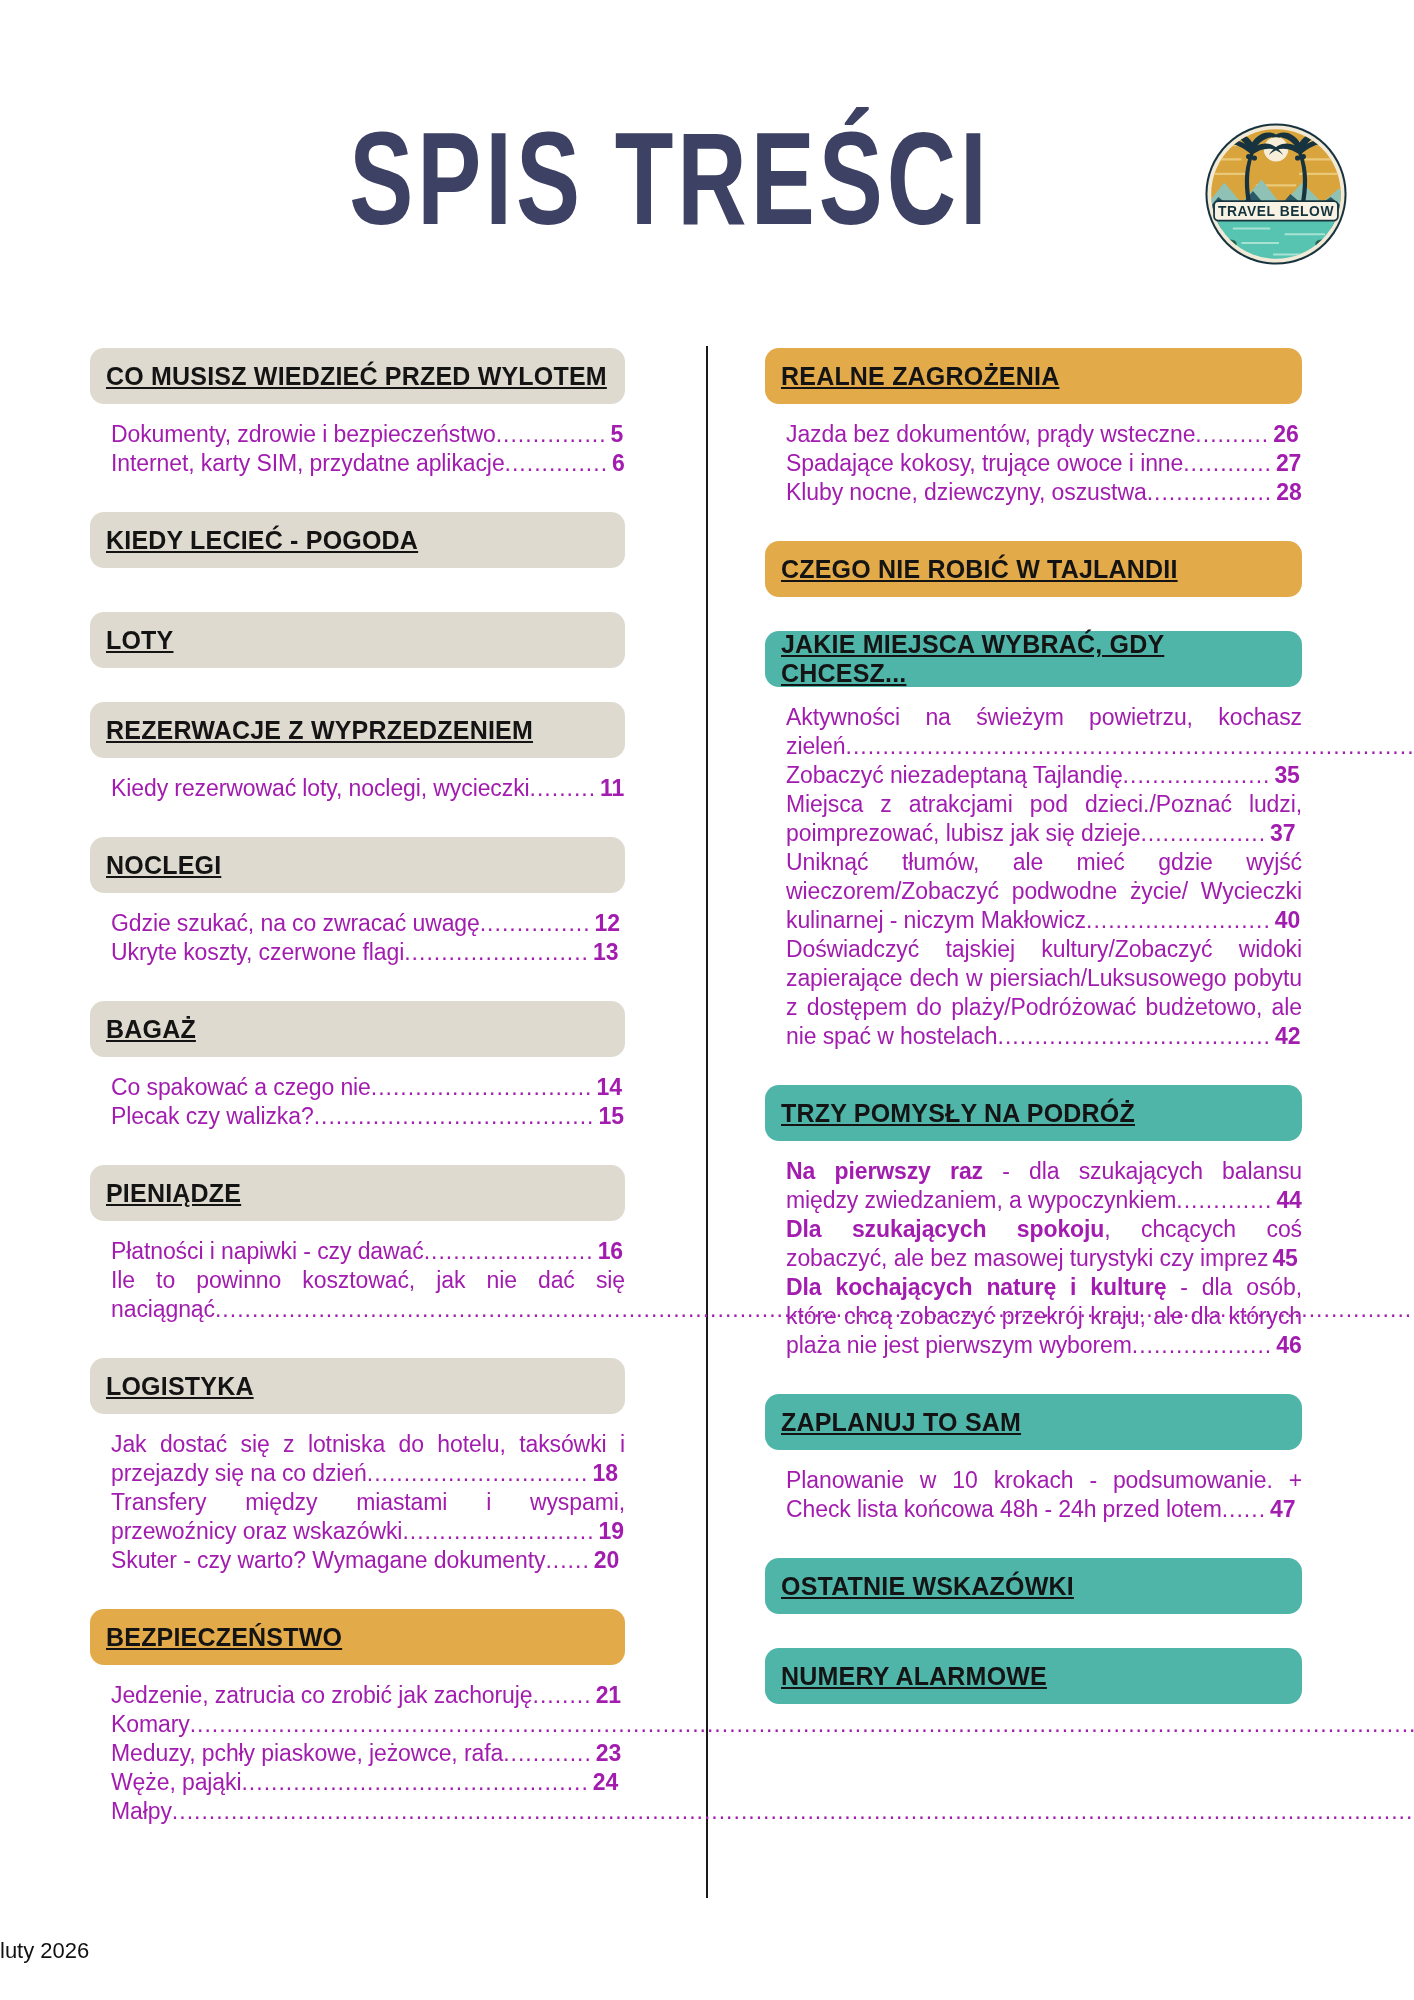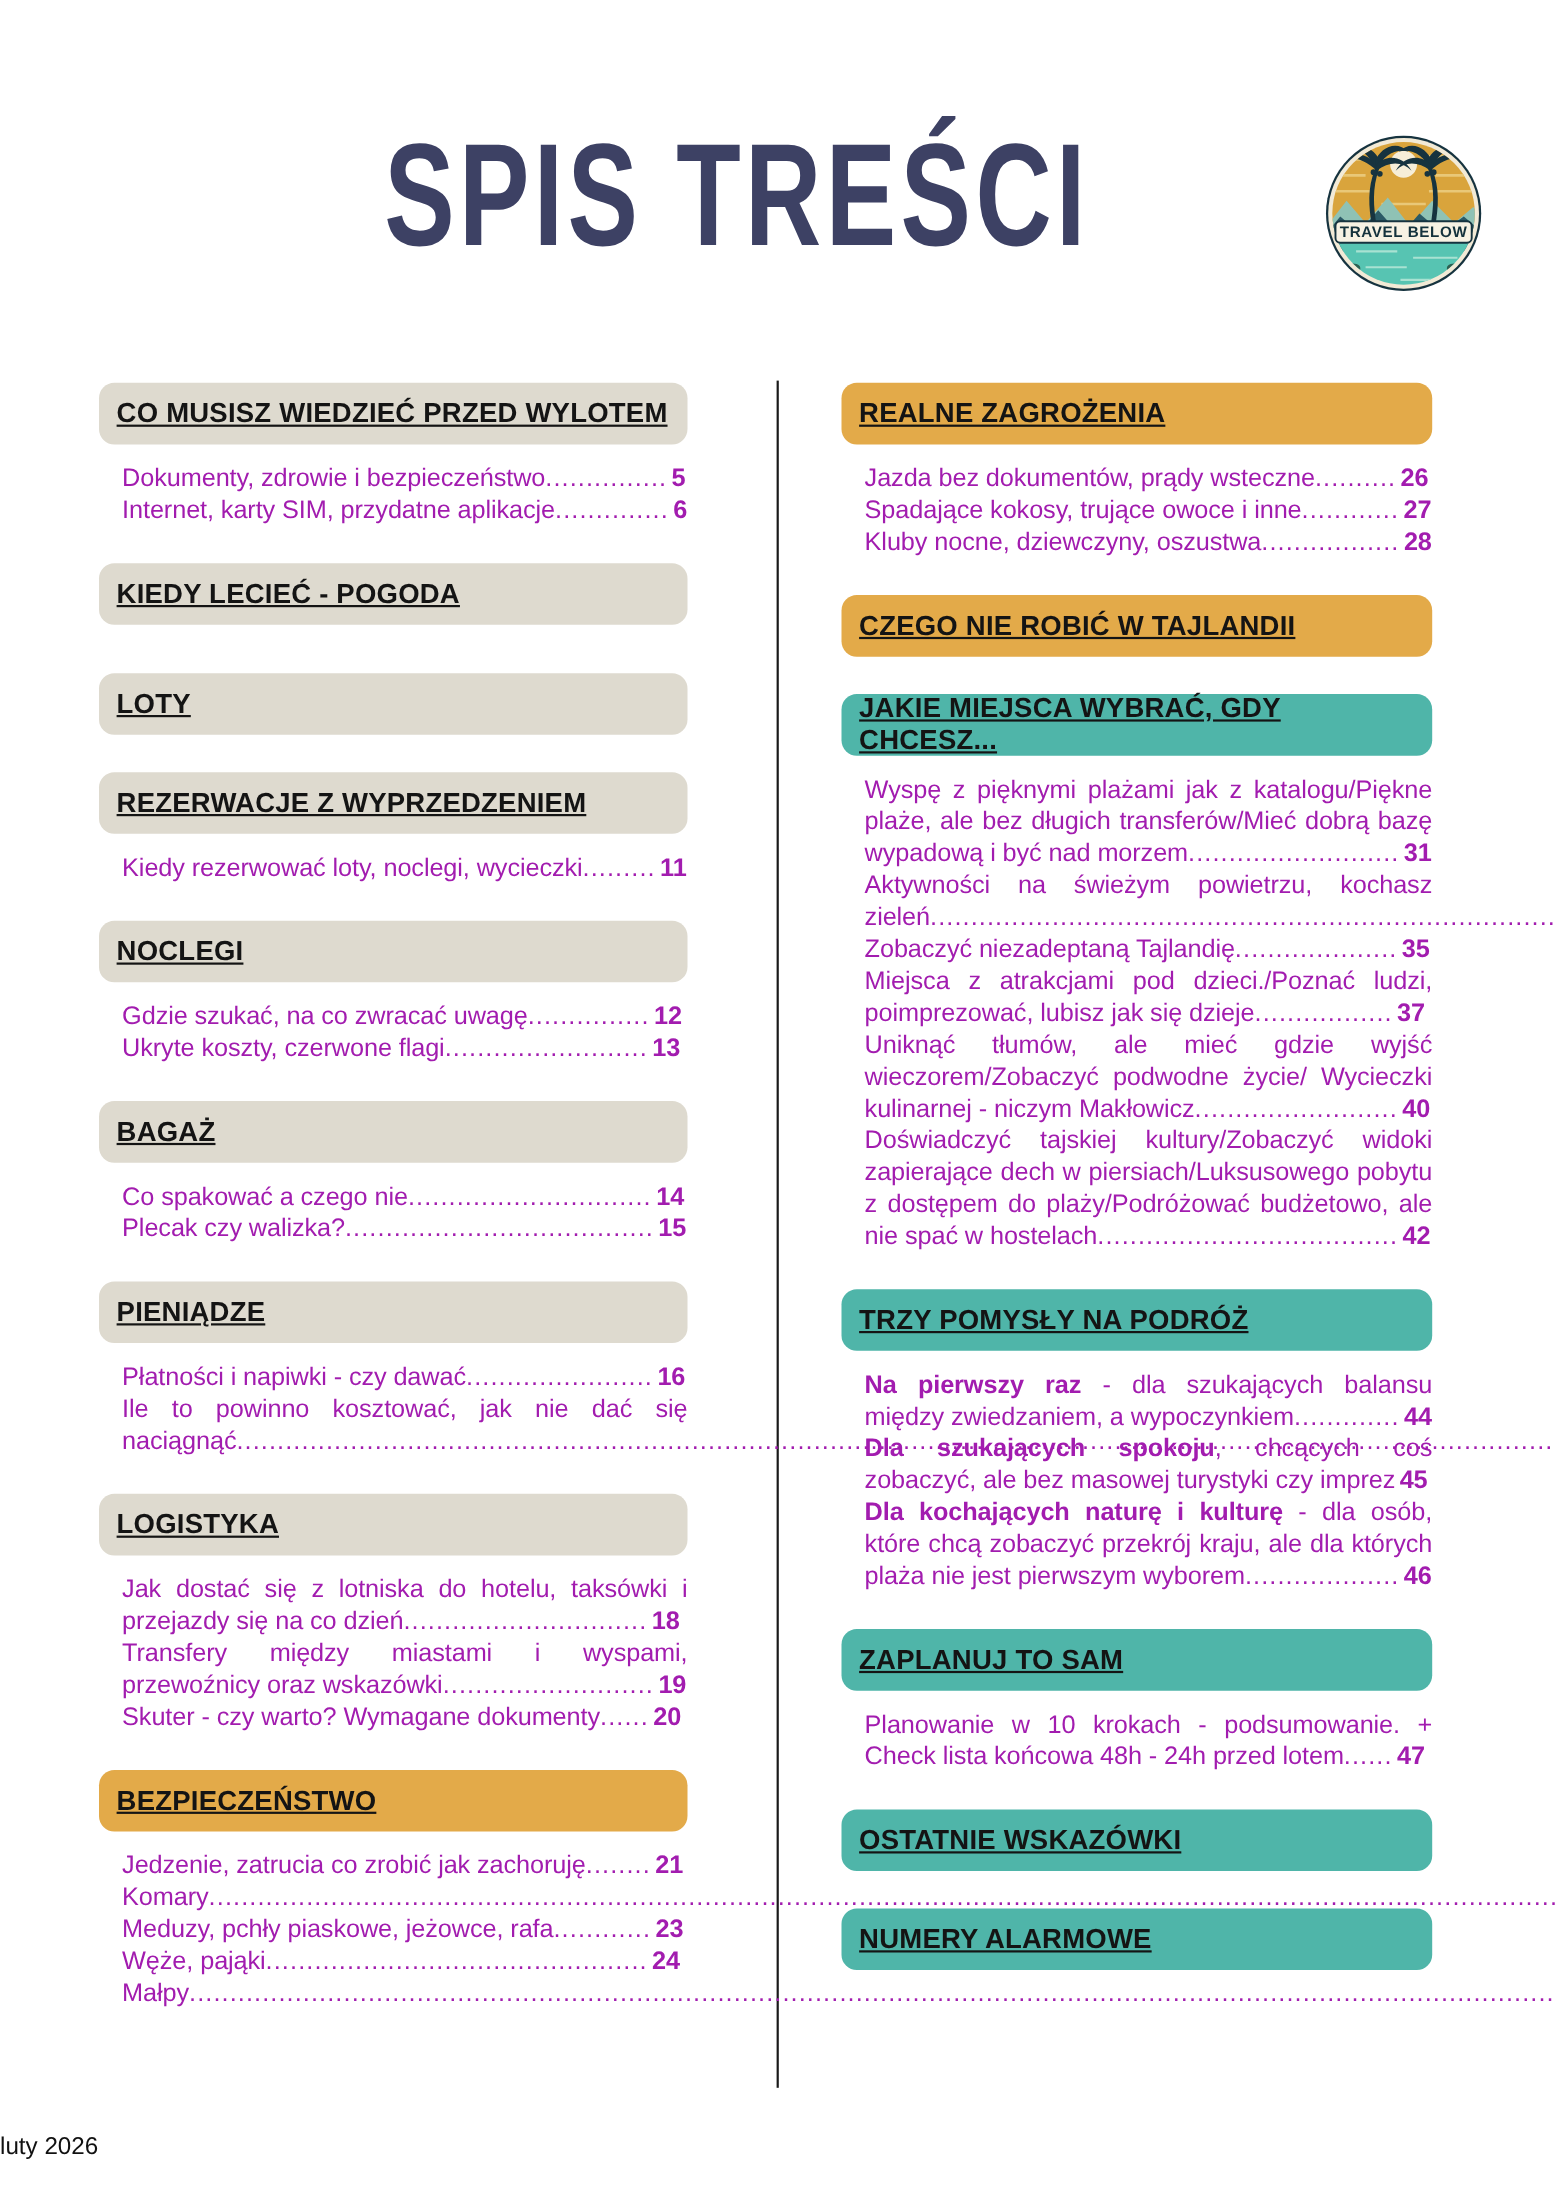--- a/index.html
+++ b/index.html
@@ -207,21 +207,20 @@
         <p class="entry"><span class="etext">Spadające kokosy, trujące owoce i inne</span><span class="dots">............</span><b class="epage">27</b></p>
         <p class="entry"><span class="etext">Kluby nocne, dziewczyny, oszustwa</span><span class="dots">.................</span><b class="epage">28</b></p>
       </div>
     </section>
     <section class="toc-section">
       <div class="sec-header" style="background: rgb(227, 170, 73);">CZEGO NIE ROBIĆ W TAJLANDII</div>
     </section>
     <section class="toc-section">
       <div class="sec-header" style="background: rgb(79, 181, 169);">JAKIE MIEJSCA WYBRAĆ, GDY CHCESZ...</div>
       <div class="entries">
-        <p class="entry"><span class="etext">Wyspę z pięknymi plażami jak z katalogu/Piękne plaże, ale bez długich transferów/Mieć dobrą bazę wypadową i być nad morzem</span><span class="dots">..........................</span><b class="epage">31</b></p>
         <p class="entry"><span class="etext">Aktywności na świeżym powietrzu, kochasz zieleń</span><span class="dots">................................................................................................................................................................................................................................................................................................................................................................................................................</span></p>
         <p class="entry"><span class="etext">Zobaczyć niezadeptaną Tajlandię</span><span class="dots">....................</span><b class="epage">35</b></p>
         <p class="entry"><span class="etext">Miejsca z atrakcjami pod dzieci./Poznać ludzi, poimprezować, lubisz jak się dzieje</span><span class="dots">.................</span><b class="epage">37</b></p>
         <p class="entry"><span class="etext">Uniknąć tłumów, ale mieć gdzie wyjść wieczorem/Zobaczyć podwodne życie/ Wycieczki kulinarnej - niczym Makłowicz</span><span class="dots">.........................</span><b class="epage">40</b></p>
         <p class="entry"><span class="etext">Doświadczyć tajskiej kultury/Zobaczyć widoki zapierające dech w piersiach/Luksusowego pobytu z dostępem do plaży/Podróżować budżetowo, ale nie spać w hostelach</span><span class="dots">.....................................</span><b class="epage">42</b></p>
       </div>
     </section>
     <section class="toc-section">
       <div class="sec-header" style="background: rgb(79, 181, 169);">TRZY POMYSŁY NA PODRÓŻ</div>
       <div class="entries">

